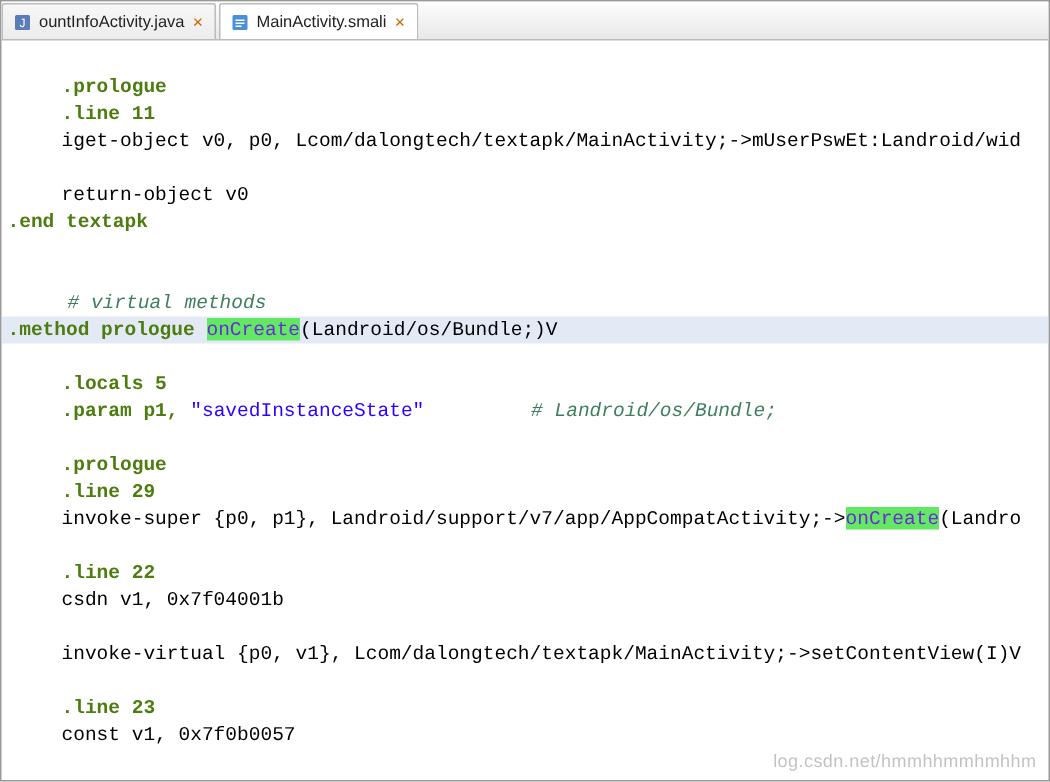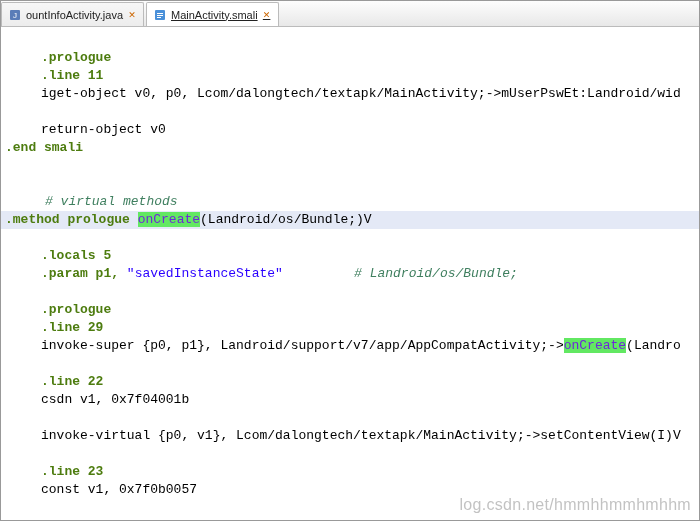--- a/index.html
+++ b/index.html
@@ -31,21 +31,20 @@
     color: #222;
     border: 1px solid #bbb;
     border-bottom: none;
     background: linear-gradient(#f7f7f7, #ececec);
     margin-right: 2px;
     border-radius: 2px 2px 0 0;
     cursor: pointer;
   }
   .tab.active {
     background: #fff;
-    text-decoration: underline;
   }
   .tab .icon {
     width: 14px;
     height: 14px;
     margin-right: 4px;
     display: inline-flex;
     align-items: center;
     justify-content: center;
   }
   .tab .close {
@@ -78,21 +77,21 @@
   .hl-word {
     background: #62e862;
     color: #6d28d9;
   }
   .str { color: #2a00ff; }
   .watermark {
     position: absolute;
     bottom: 6px;
     right: 8px;
     font-family: Tahoma, sans-serif;
-    font-size: 16px;
+    font-size: 12px;
     color: rgba(120,120,120,0.45);
     letter-spacing: 0.3px;
     pointer-events: none;
   }
 </style>
 </head>
 <body>
 
 <div class="tabbar">
   <div class="tab">
@@ -118,21 +117,21 @@
     <span class="close">✕</span>
   </div>
 </div>
 
 <div class="editor">
 <span class="line indent1"><span class="dir">.prologue</span></span>
 <span class="line indent1"><span class="dir">.line 11</span></span>
 <span class="line indent1">iget-object v0, p0, Lcom/dalongtech/textapk/MainActivity;-&gt;mUserPswEt:Landroid/wid</span>
 <span class="line"></span>
 <span class="line indent1">return-object v0</span>
-<span class="line indent0"><span class="dir">.end smali</span></span>
+<span class="line indent0"><span class="dir">.end textapk</span></span>
 <span class="line"></span>
 <span class="line"></span>
 <span class="line indent0 comment"># virtual methods</span>
 <span class="line indent0 hl-line"><span class="dir">.method prologue </span><span class="hl-word">onCreate</span><span>(Landroid/os/Bundle;)V</span></span>
 <span class="line indent1"><span class="dir">.locals 5</span></span>
 <span class="line indent1"><span class="dir">.param p1, </span><span class="str">"savedInstanceState"</span><span class="comment">    # Landroid/os/Bundle;</span></span>
 <span class="line"></span>
 <span class="line indent1"><span class="dir">.prologue</span></span>
 <span class="line indent1"><span class="dir">.line 29</span></span>
 <span class="line indent1"><span>invoke-super {p0, p1}, Landroid/support/v7/app/AppCompatActivity;-&gt;</span><span class="hl-word">onCreate</span><span>(Landro</span></span>

